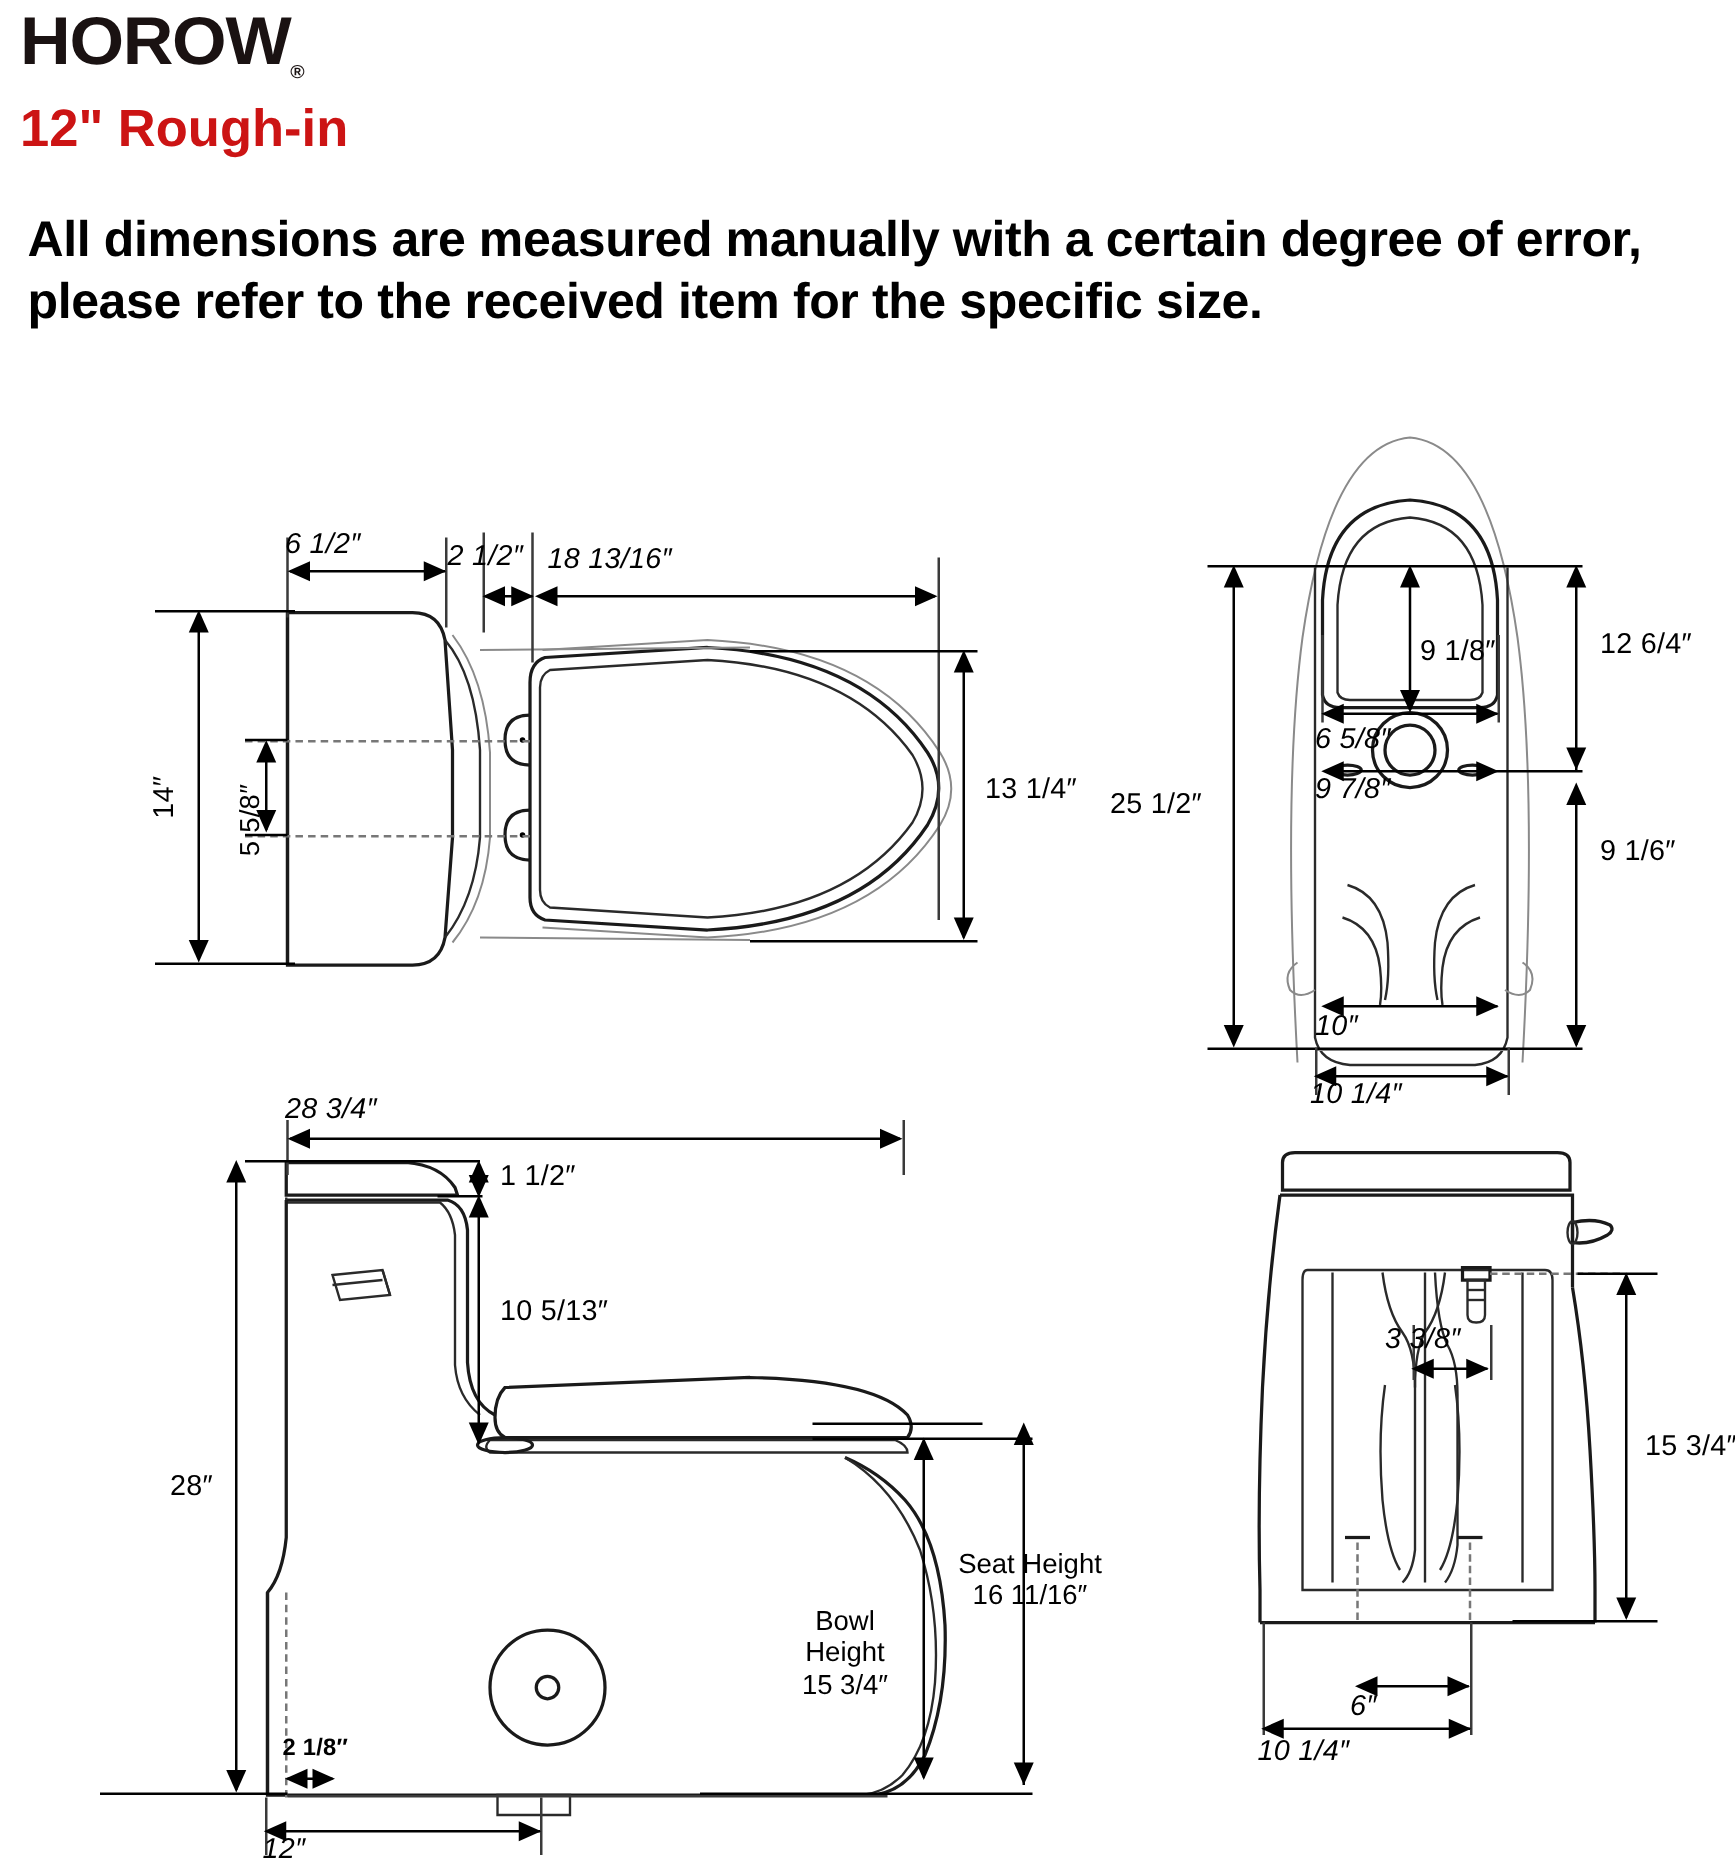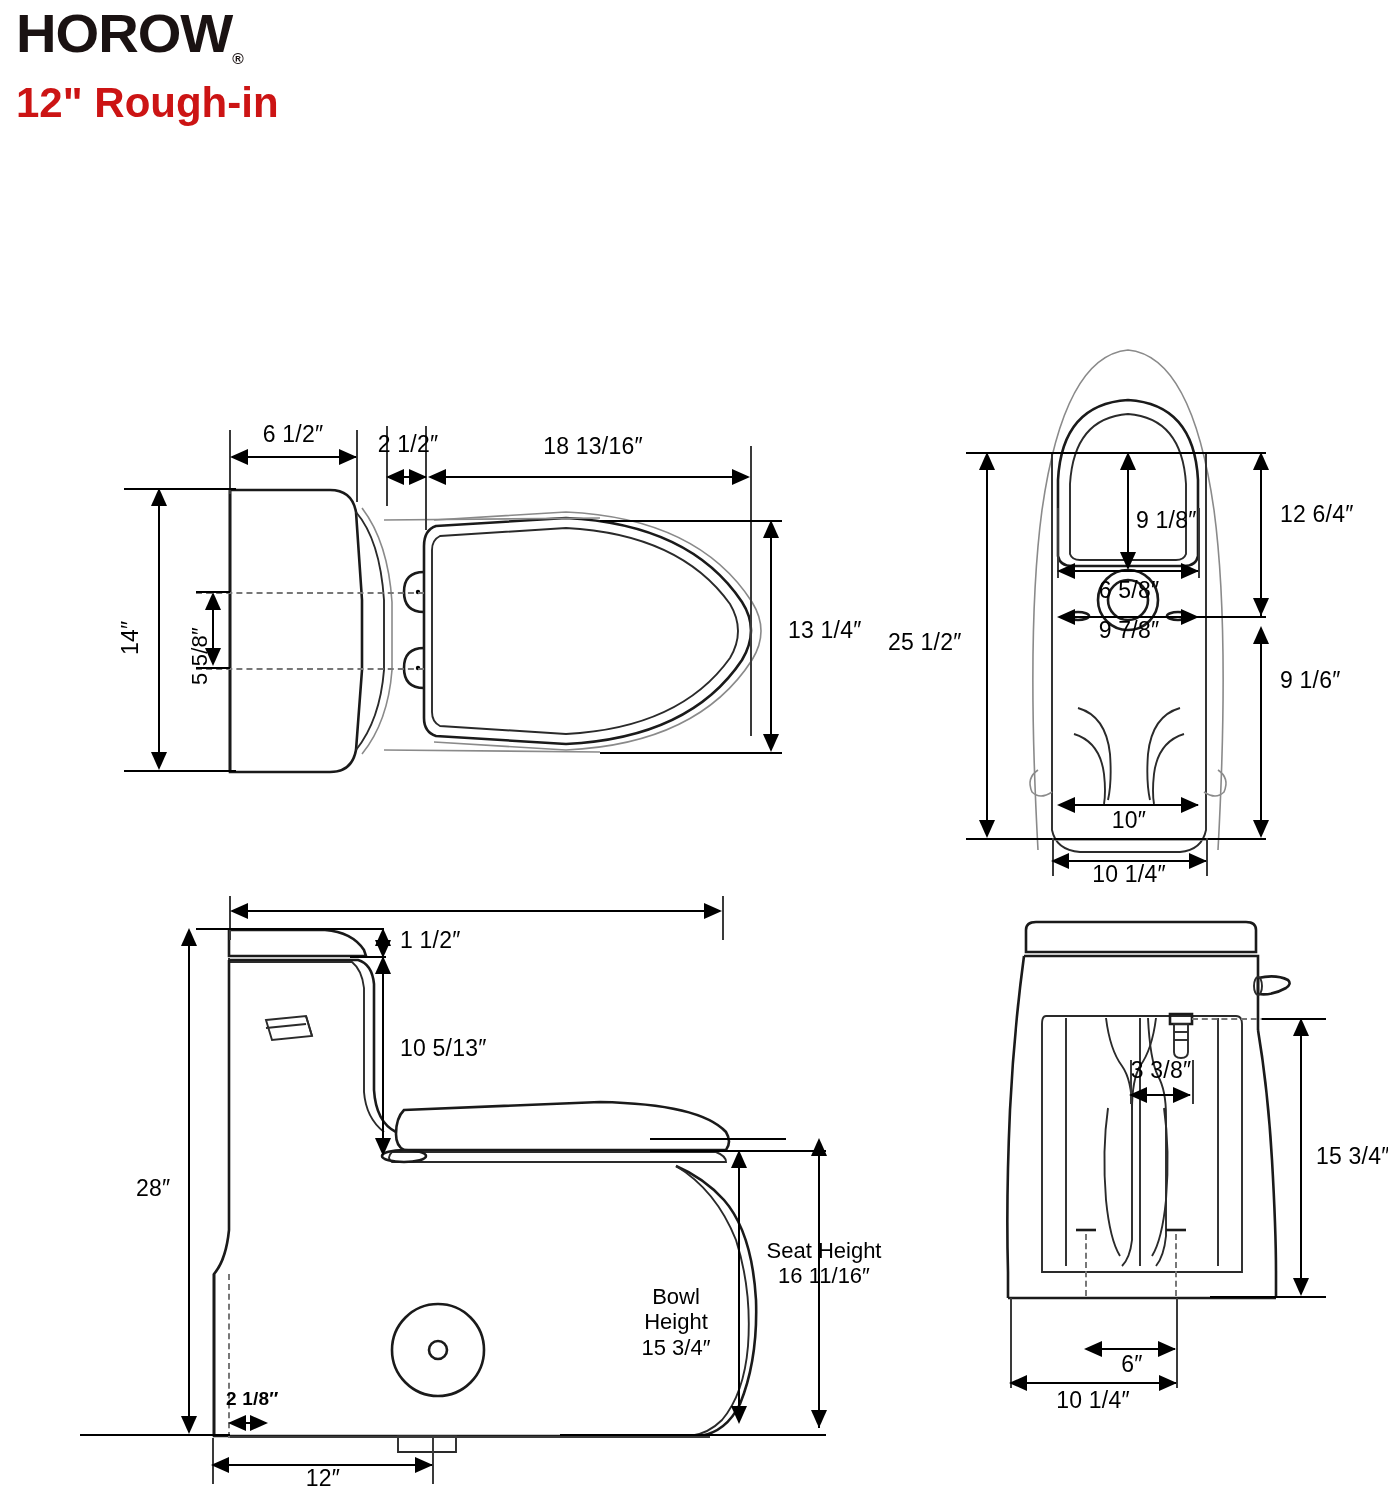--- a/index.html
+++ b/index.html
@@ -42,21 +42,21 @@
     position:absolute;height:0;border-top:2px dashed #777;
   }
   .dash-v{
     position:absolute;width:0;border-left:2px dashed #777;
   }
   .dimtxt{
     position:absolute;font-size:23px;font-weight:normal;
     white-space:nowrap;line-height:1.12;letter-spacing:0.2px;
   }
   .dimtxt.b{font-weight:bold;font-size:19px;}
-  .dimtxt.c{text-align:center;}
+  .dimtxt.c{font-style:italic;}
   .rot{transform:rotate(-90deg);transform-origin:left top;}
   .two{font-size:22px;text-align:center;line-height:1.15;}
 
   
   .ah{position:absolute;width:0;height:0;}
   .ah-l{border-top:8px solid transparent;border-bottom:8px solid transparent;border-right:18px solid #000;}
   .ah-r{border-top:8px solid transparent;border-bottom:8px solid transparent;border-left:18px solid #000;}
   .ah-u{border-left:8px solid transparent;border-right:8px solid transparent;border-bottom:18px solid #000;}
   .ah-d{border-left:8px solid transparent;border-right:8px solid transparent;border-top:18px solid #000;}
 
@@ -68,20 +68,21 @@
 </style>
 </head>
 <body>
 
 <div id="root">
 
   <div class="logo"><span>HOROW</span><span class="reg">®</span></div>
 
   <div class="roughin" id="roughin" style="color: rgb(204, 20, 20);">12" Rough-in</div>
 
+  <div class="subtitle">All dimensions are measured manually with a certain degree of error, please refer to the received item for the specific size.</div>
 
   <div class="view" style="left:0px;top:420px;width:820px;height:400px;">
 
     <div class="shape" style="left:0;top:0;">
       <svg width="820" height="400" viewBox="0 0 820 400">
 
         <path class="out" d="M230 70 L330 70 Q352 70 356 92 L362 180 L362 250 L356 330 Q352 352 330 352 L230 352 Z"></path>
 
         <path class="out" d="M230 70 L230 352"></path>
 
@@ -265,20 +266,21 @@
     </div>
 
     <div class="dash-v" style="left:228px;top:414px;height:164px;"></div>
 
     <div class="ln vl thin" style="left:229px;top:36px;height:44px;"></div>
     <div class="ln vl thin" style="left:722px;top:36px;height:44px;"></div>
 
     <div class="ln hl" style="left:232px;top:50px;width:488px;"></div>
     <div class="ah ah-l" style="left:230px;top:43px;"></div>
     <div class="ah ah-r" style="left:704px;top:43px;"></div>
+    <div class="dimtxt c" style="left:228px;top:14px;width:494px;">28 3/4″</div>
 
     <div class="ln hl" style="left:196px;top:68px;width:188px;"></div>
     <div class="ln hl" style="left:350px;top:96px;width:36px;"></div>
 
     <div class="ln vl" style="left:382px;top:72px;height:22px;"></div>
     <div class="ah ah-u" style="left:375px;top:68px;"></div>
     <div class="ah ah-d" style="left:375px;top:80px;"></div>
     <div class="dimtxt" style="left:400px;top:68px;">1 1/2″</div>
 
     <div class="ln vl" style="left:382px;top:100px;height:194px;"></div>

